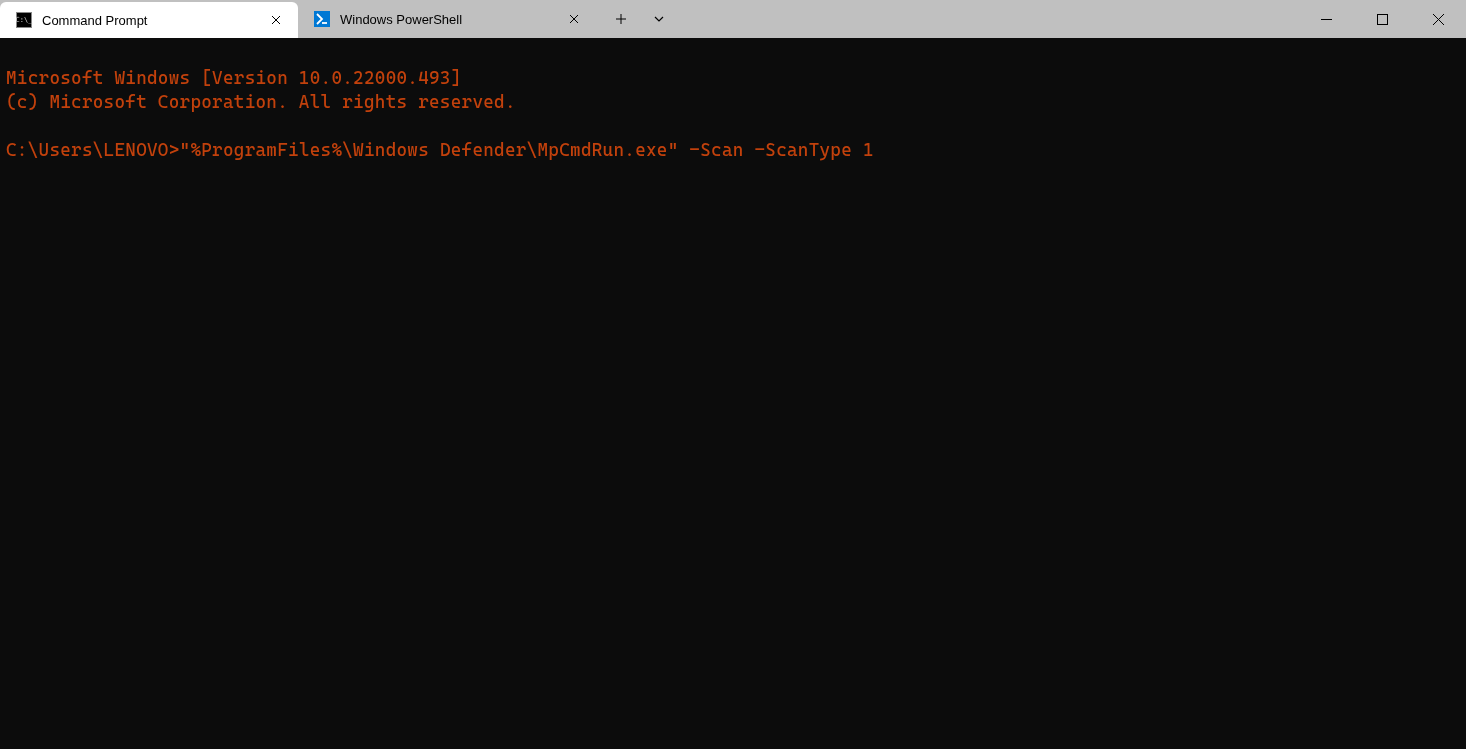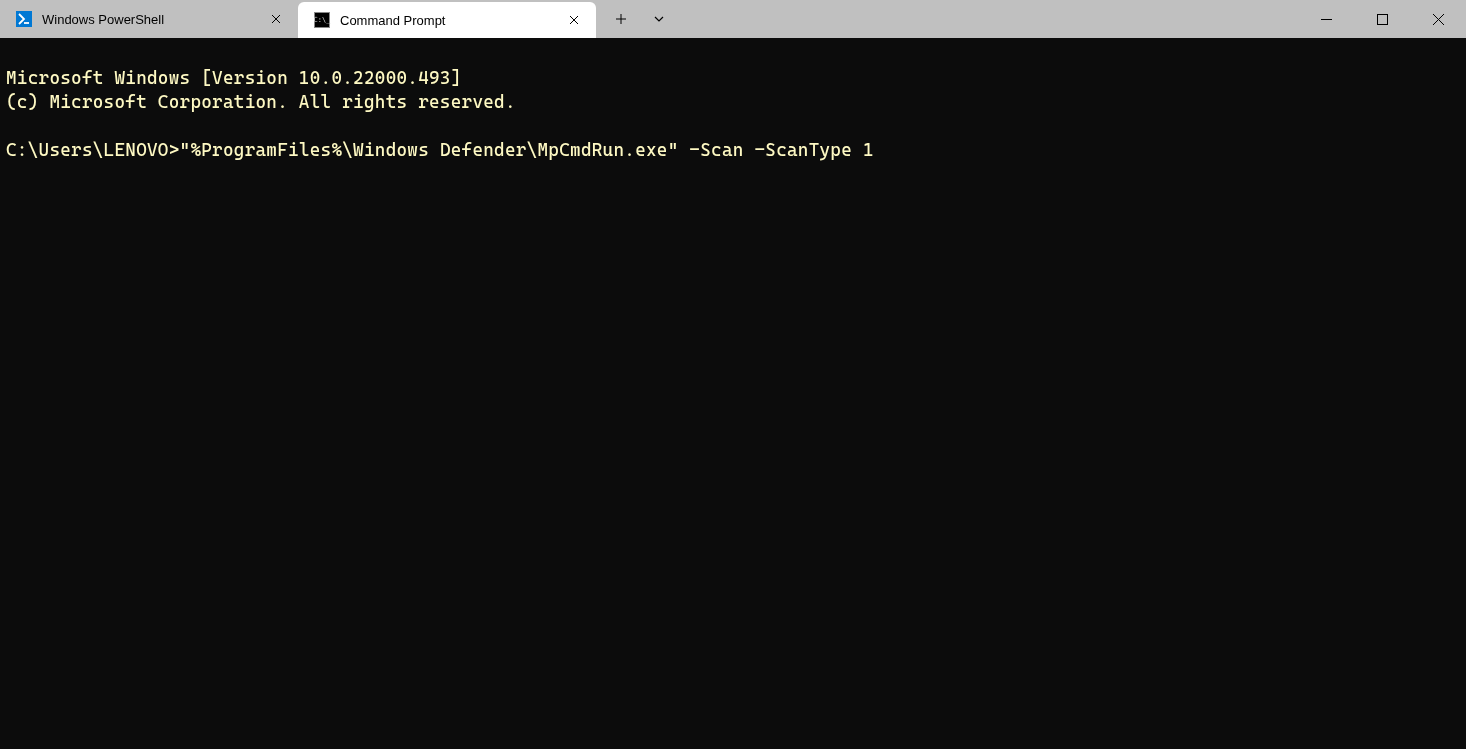--- a/index.html
+++ b/index.html
@@ -109,57 +109,57 @@
     }
     .win-btn {
       width: 56px;
       display: flex;
       align-items: center;
       justify-content: center;
       color: #000;
     }
     .terminal {
       background: #0c0c0c;
-      color: #fef9c3;
+      color: #c2410c;
       font-family: "Cascadia Mono", "Consolas", monospace;
       font-size: 18px;
       line-height: 24px;
       padding: 4px 6px;
       height: calc(100% - 38px);
       white-space: pre;
       letter-spacing: 0.3px;
     }
     .terminal-line {
       white-space: pre;
     }
   </style>
 </head>
 <body>
 
 <div class="titlebar">
   <div class="tabs">
+    <div class="tab active">
+      <div class="tab-icon cmd-icon">
+        <div class="cmd-icon-inner">C:\_</div>
+      </div>
+      <span class="tab-title">Command Prompt</span>
+      <div class="tab-close">
+        <svg width="10" height="10" viewBox="0 0 10 10">
+            <path d="M1 1 L9 9 M9 1 L1 9" stroke="#000" stroke-width="1"></path>
+          </svg>
+      </div>
+    </div>
     <div class="tab inactive">
       <div class="tab-icon ps-icon">
         <svg viewBox="0 0 16 16">
             <path d="M3 3 L8 8 L3 13" stroke="#fff" stroke-width="1.8" fill="none"></path>
             <path d="M8 12 L13 12" stroke="#fff" stroke-width="1.8"></path>
           </svg>
       </div>
       <span class="tab-title">Windows PowerShell</span>
-      <div class="tab-close">
-        <svg width="10" height="10" viewBox="0 0 10 10">
-            <path d="M1 1 L9 9 M9 1 L1 9" stroke="#000" stroke-width="1"></path>
-          </svg>
-      </div>
-    </div>
-    <div class="tab active">
-      <div class="tab-icon cmd-icon">
-        <div class="cmd-icon-inner">C:\_</div>
-      </div>
-      <span class="tab-title">Command Prompt</span>
       <div class="tab-close">
         <svg width="10" height="10" viewBox="0 0 10 10">
             <path d="M1 1 L9 9 M9 1 L1 9" stroke="#000" stroke-width="1"></path>
           </svg>
       </div>
     </div>
   </div>
   <div class="tab-controls">
     <div class="tab-control-btn">
       <svg width="12" height="12" viewBox="0 0 12 12">

